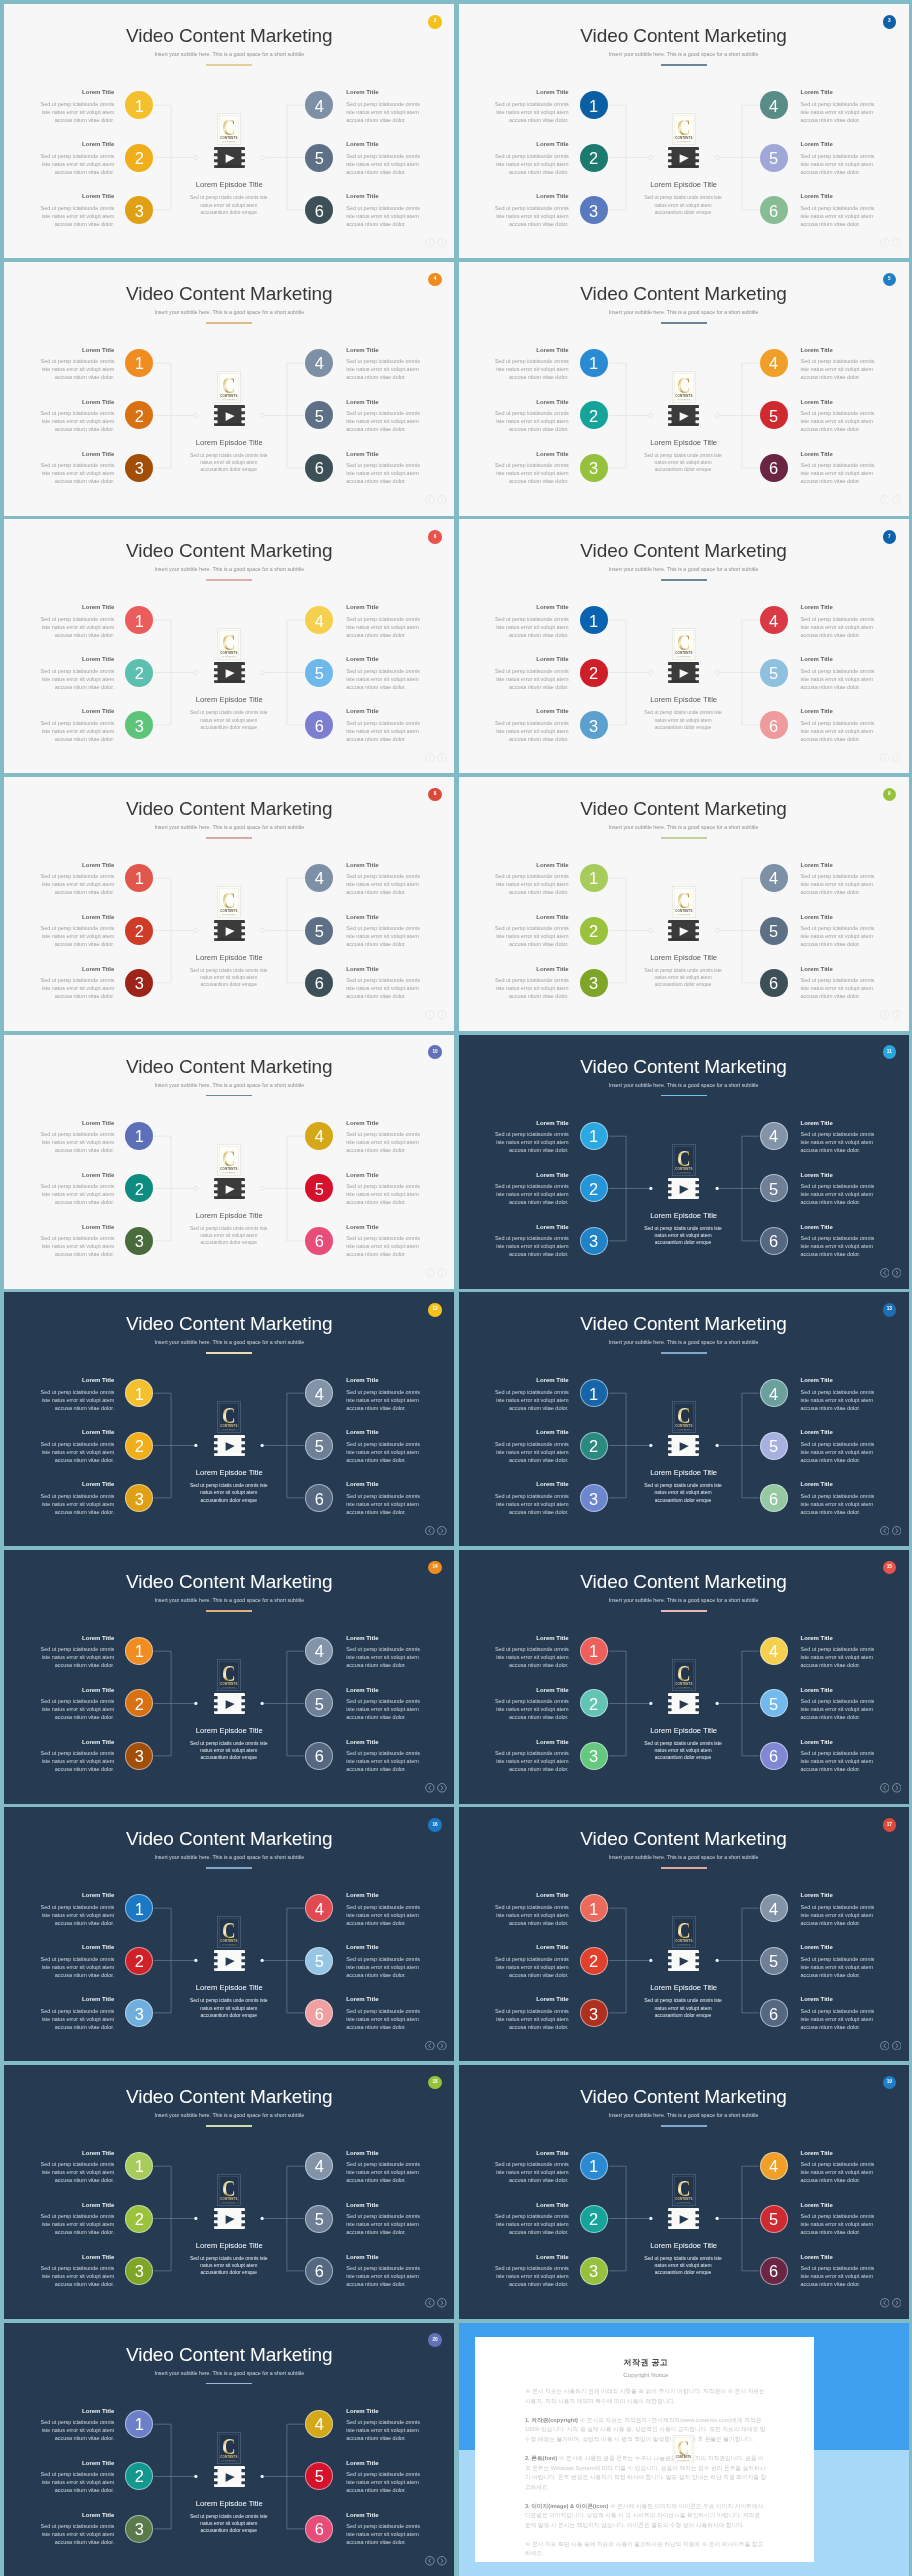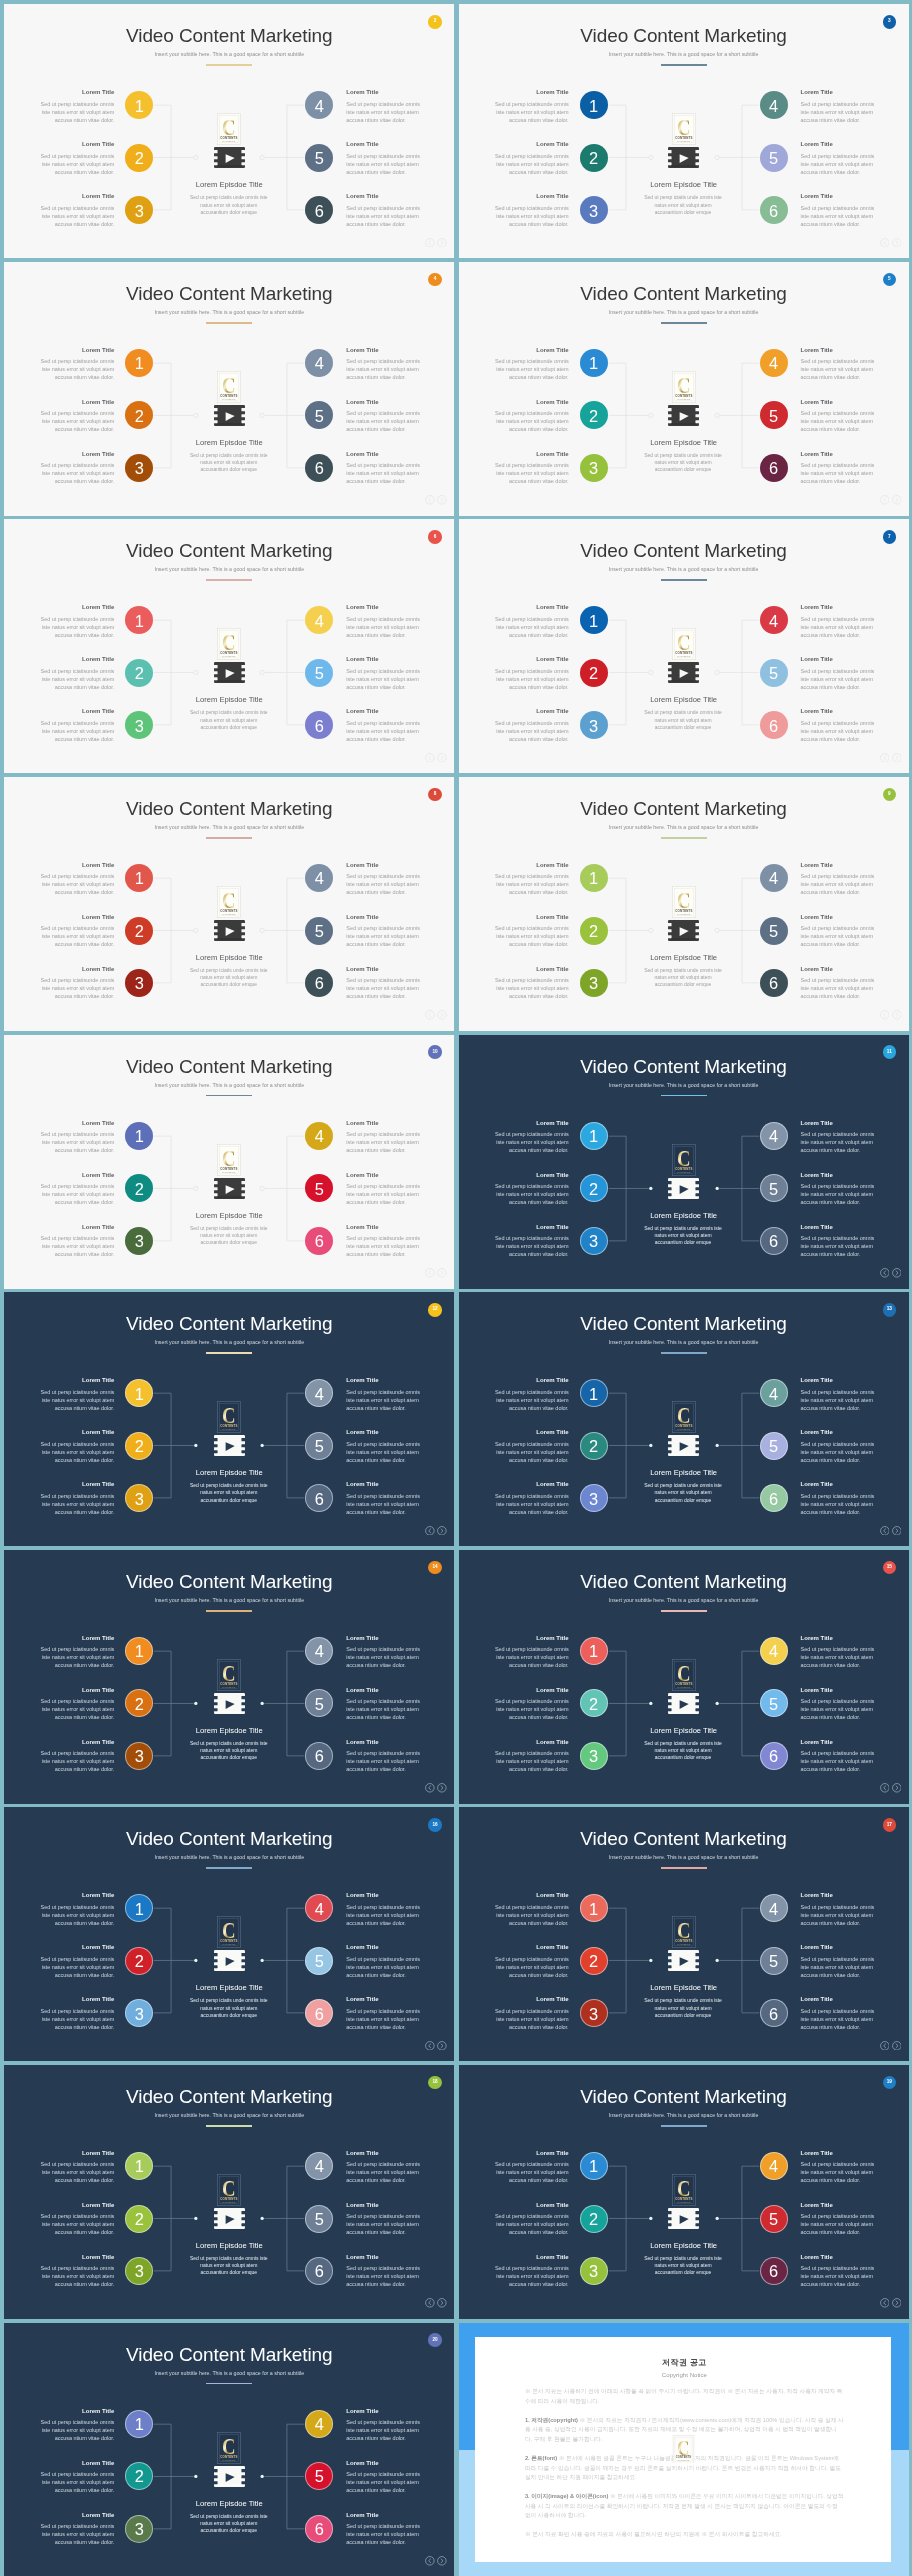--- a/index.html
+++ b/index.html
@@ -125,21 +125,21 @@
   }
   .dark .c-body { color: #e6ecf2; font-weight: 400; }
 
   
   .cslide {
     position: relative; overflow: hidden;
     background: linear-gradient(to bottom, #3fa0f0 0%, #3fa0f0 50%, #a8d8f8 50%, #a8d8f8 100%);
   }
   .cpaper {
     position: absolute; left: 16.3px; top: 14px;
-    width: 416px; height: 225px;
+    width: 339px; height: 225px;
     background: #fff;
     padding: 21.4px 47px 0 50px;
   }
   .c-ko { text-align: center; font-size: 8px; font-weight: 700; color: #4a4a4a; letter-spacing: 0.4px; line-height: 10.7px; }
   .c-en { text-align: center; font-size: 6.1px; color: #9b9b9b; margin-top: 2.5px; line-height: 7.1px; }
   .c-p { font-size: 5.7px; color: #c6c6c6; line-height: 9.7px; margin-top: 9px; }
   .c-p b { color: #8e8e8e; font-weight: 700; }
   .cwatermark {
     position: absolute; left: 50%; top: 112px;
     margin-left: -11.3px; margin-top: 0;

